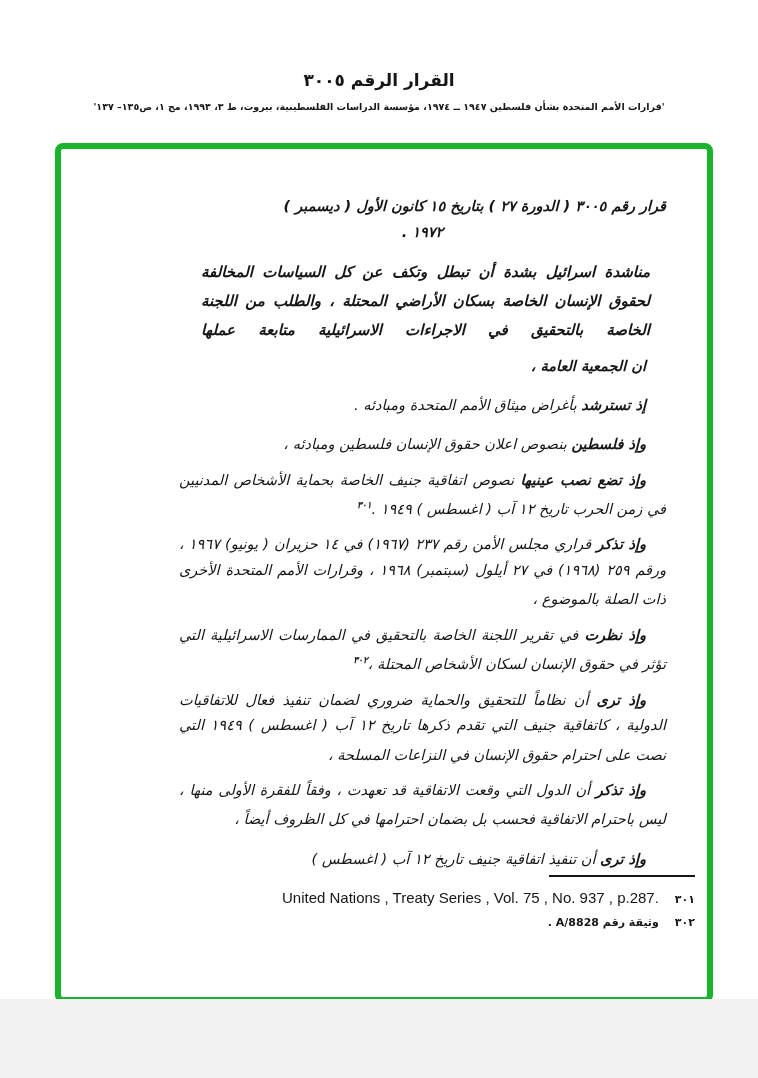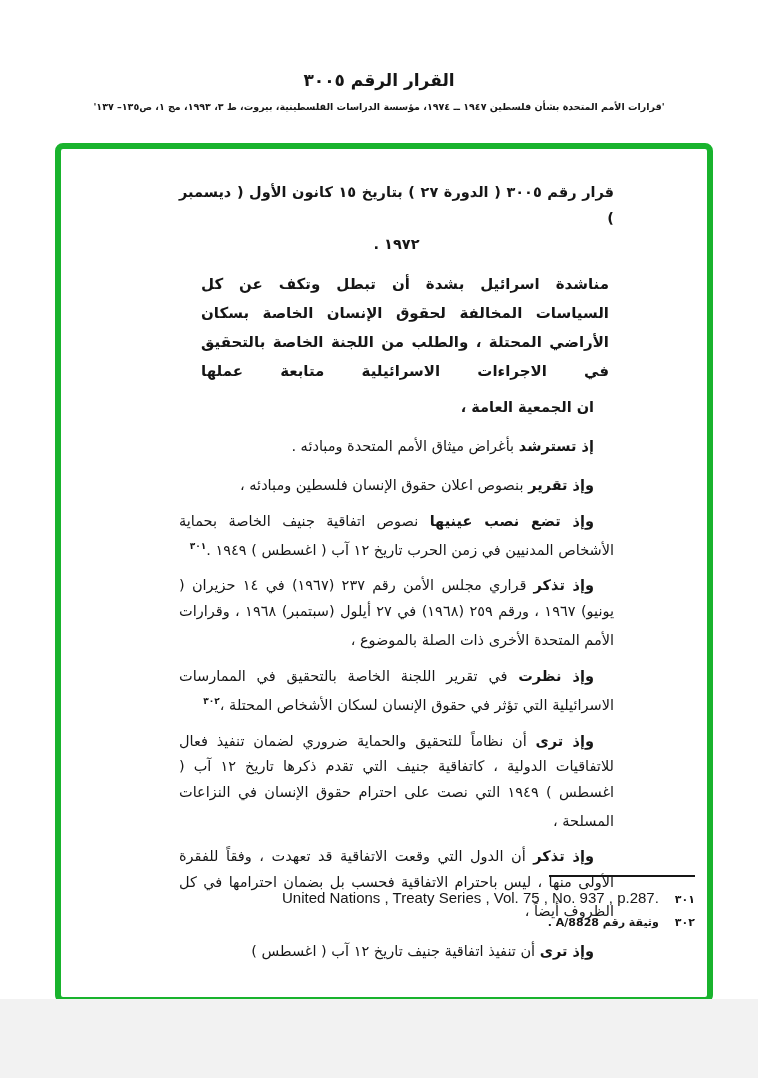--- a/index.html
+++ b/index.html
@@ -29,38 +29,39 @@
     white-space: nowrap;
   }
   .frame {
     position: absolute; left: 55px; top: 143px;
     width: 658px; height: 860px;
     border: 6px solid #19b32d;
     border-radius: 8px;
     background: #ffffff;
   }
   .content {
-    position: absolute; top: 4px; left: 0; right: 0;
-    padding: 26px 93px 0 118px;
+    position: absolute; top: 18px; left: 0; right: 0;
+    padding: 26px 41px 0 118px;
     direction: rtl;
     font-size: 14.5px;
+    font-style: italic;
   }
   .intro {
     margin: 0;
     font-weight: bold;
     text-align: justify;
     line-height: 26px;
   }
   .intro-tail {
     font-weight: bold;
     text-align: center;
     line-height: 26px;
   }
   .summary {
-    margin: 13px 5px 9px 22px;
+    margin: 13px 16px 9px 22px;
     font-weight: bold;
     font-size: 15px;
     line-height: 29px;
     text-align: justify;
     text-align-last: justify;
   }
   .opening {
     margin: 3px 0;
     font-weight: bold;
     text-indent: 20px;
@@ -120,21 +121,21 @@
         <span>قرار رقم ٣٠٠٥ ( الدورة ٢٧ ) بتاريخ ١٥ كانون الأول ( ديسمبر )</span>
       </p>
       <div class="intro-tail">١٩٧٢ .</div>
 
       <div class="summary">مناشدة اسرائيل بشدة أن تبطل وتكف عن كل السياسات المخالفة لحقوق الإنسان الخاصة بسكان الأراضي المحتلة ، والطلب من اللجنة الخاصة بالتحقيق في الاجراءات الاسرائيلية متابعة عملها</div>
 
       <div class="opening">ان الجمعية العامة ،</div>
 
       <p class="clause"><b>إذ تسترشد</b><span> بأغراض ميثاق الأمم المتحدة ومبادئه .</span><sup class="fn-ref"></sup></p>
 
-      <p class="clause"><b>وإذ تقرير</b><span> بنصوص اعلان حقوق الإنسان فلسطين ومبادئه ،</span><sup class="fn-ref"></sup></p>
+      <p class="clause"><b>وإذ فلسطين</b><span> بنصوص اعلان حقوق الإنسان فلسطين ومبادئه ،</span><sup class="fn-ref"></sup></p>
 
       <p class="clause"><b>وإذ تضع نصب عينيها</b><span> نصوص اتفاقية جنيف الخاصة بحماية الأشخاص المدنيين في زمن الحرب تاريخ ١٢ آب ( اغسطس ) ١٩٤٩ .</span><sup class="fn-ref">٣٠١</sup></p>
 
       <p class="clause"><b>وإذ تذكر</b><span> قراري مجلس الأمن رقم ٢٣٧ (١٩٦٧) في ١٤ حزيران ( يونيو) ١٩٦٧ ، ورقم ٢٥٩ (١٩٦٨) في ٢٧ أيلول (سبتمبر) ١٩٦٨ ، وقرارات الأمم المتحدة الأخرى ذات الصلة بالموضوع ،</span><sup class="fn-ref"></sup></p>
 
       <p class="clause"><b>وإذ نظرت</b><span> في تقرير اللجنة الخاصة بالتحقيق في الممارسات الاسرائيلية التي تؤثر في حقوق الإنسان لسكان الأشخاص المحتلة ،</span><sup class="fn-ref">٣٠٢</sup></p>
 
       <p class="clause"><b>وإذ ترى</b><span> أن نظاماً للتحقيق والحماية ضروري لضمان تنفيذ فعال للاتفاقيات الدولية ، كاتفاقية جنيف التي تقدم ذكرها تاريخ ١٢ آب ( اغسطس ) ١٩٤٩ التي نصت على احترام حقوق الإنسان في النزاعات المسلحة ،</span><sup class="fn-ref"></sup></p>
 
       <p class="clause"><b>وإذ تذكر</b><span> أن الدول التي وقعت الاتفاقية قد تعهدت ، وفقاً للفقرة الأولى منها ، ليس باحترام الاتفاقية فحسب بل بضمان احترامها في كل الظروف أيضاً ،</span><sup class="fn-ref"></sup></p>

